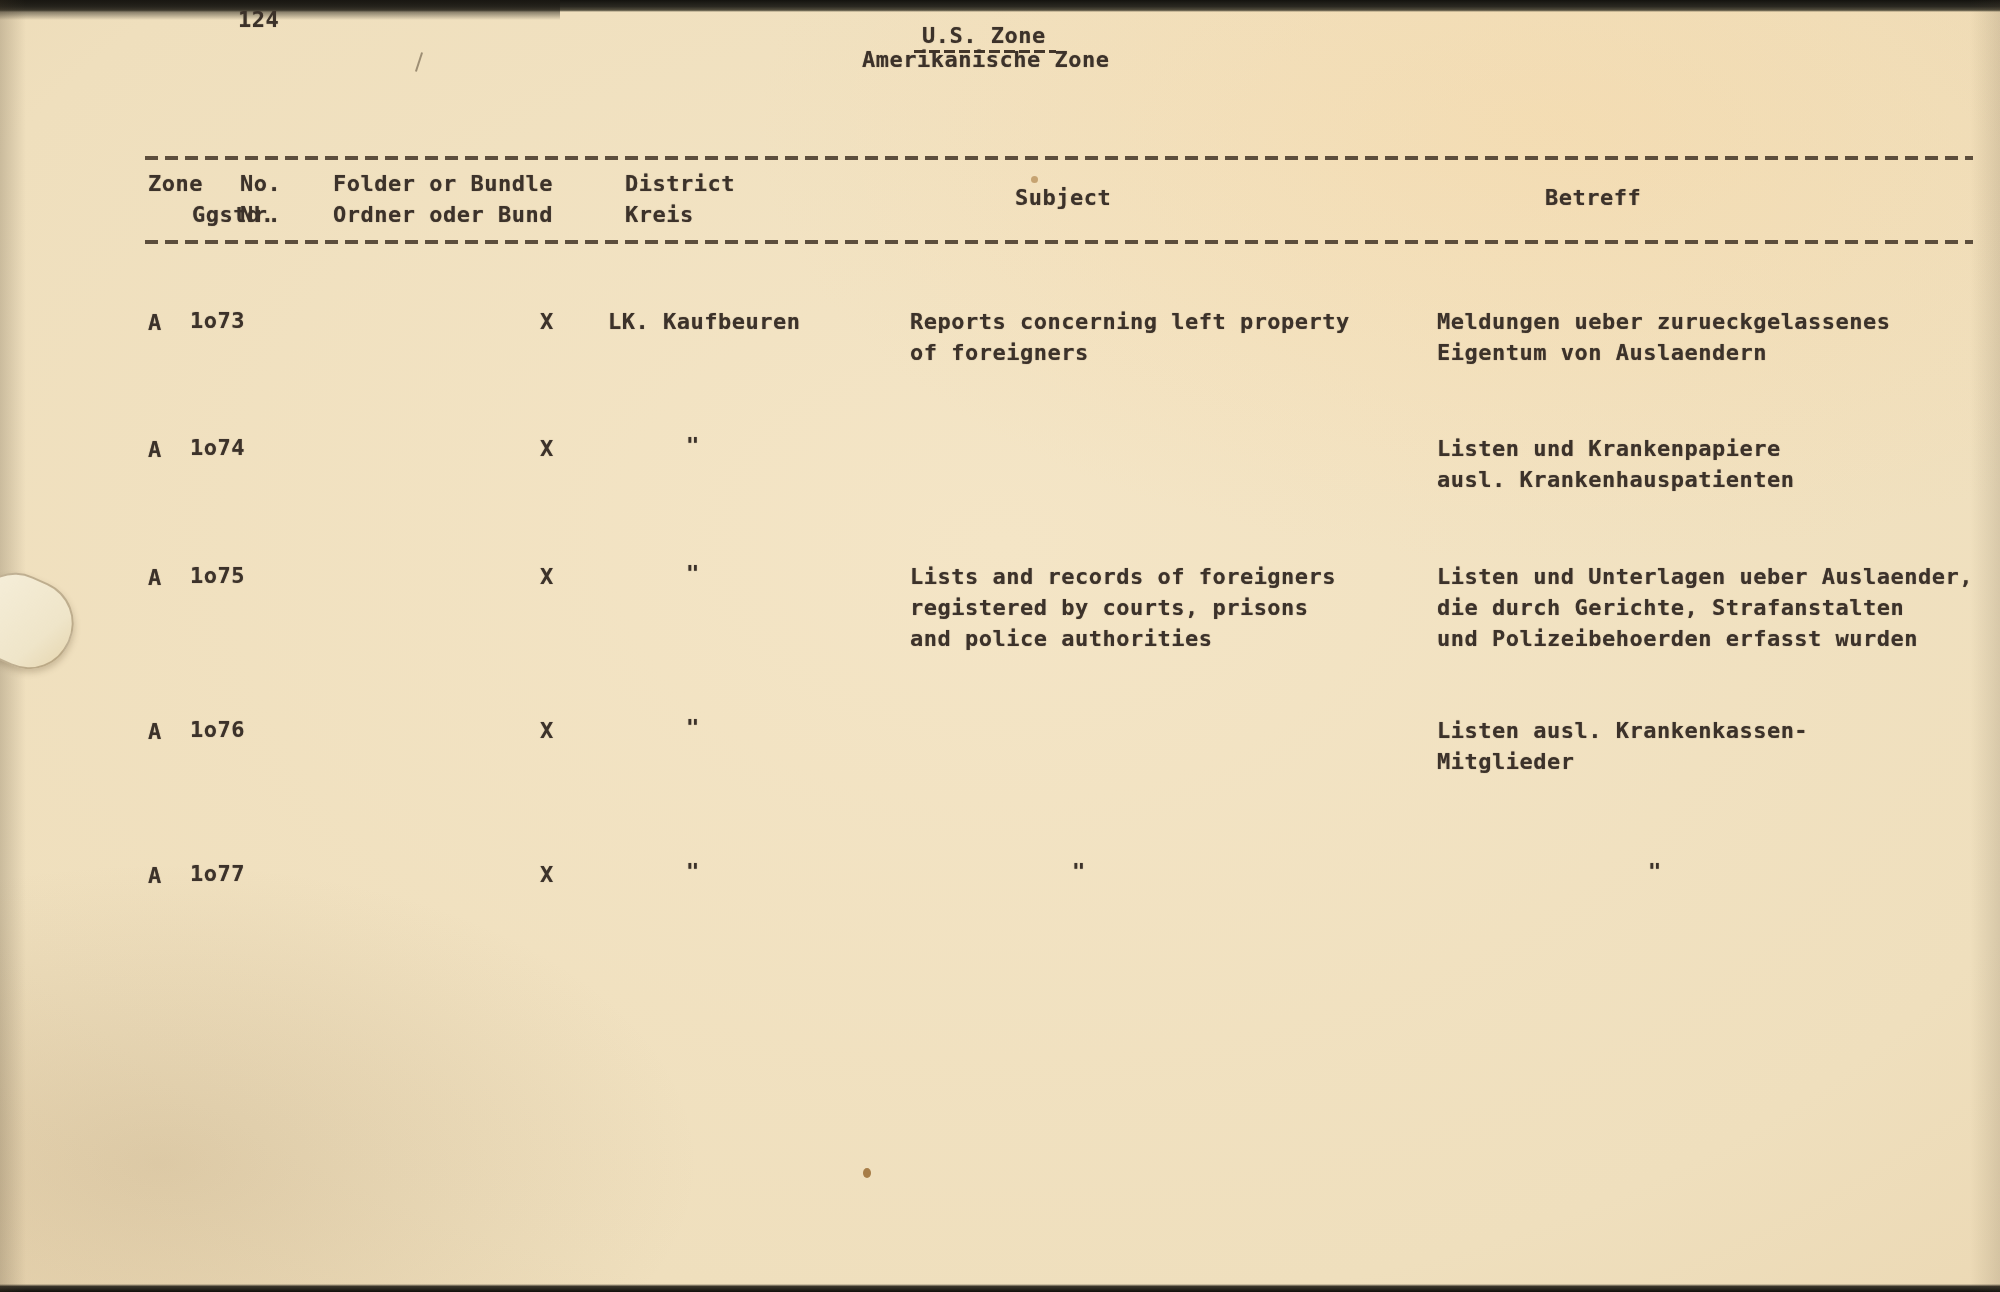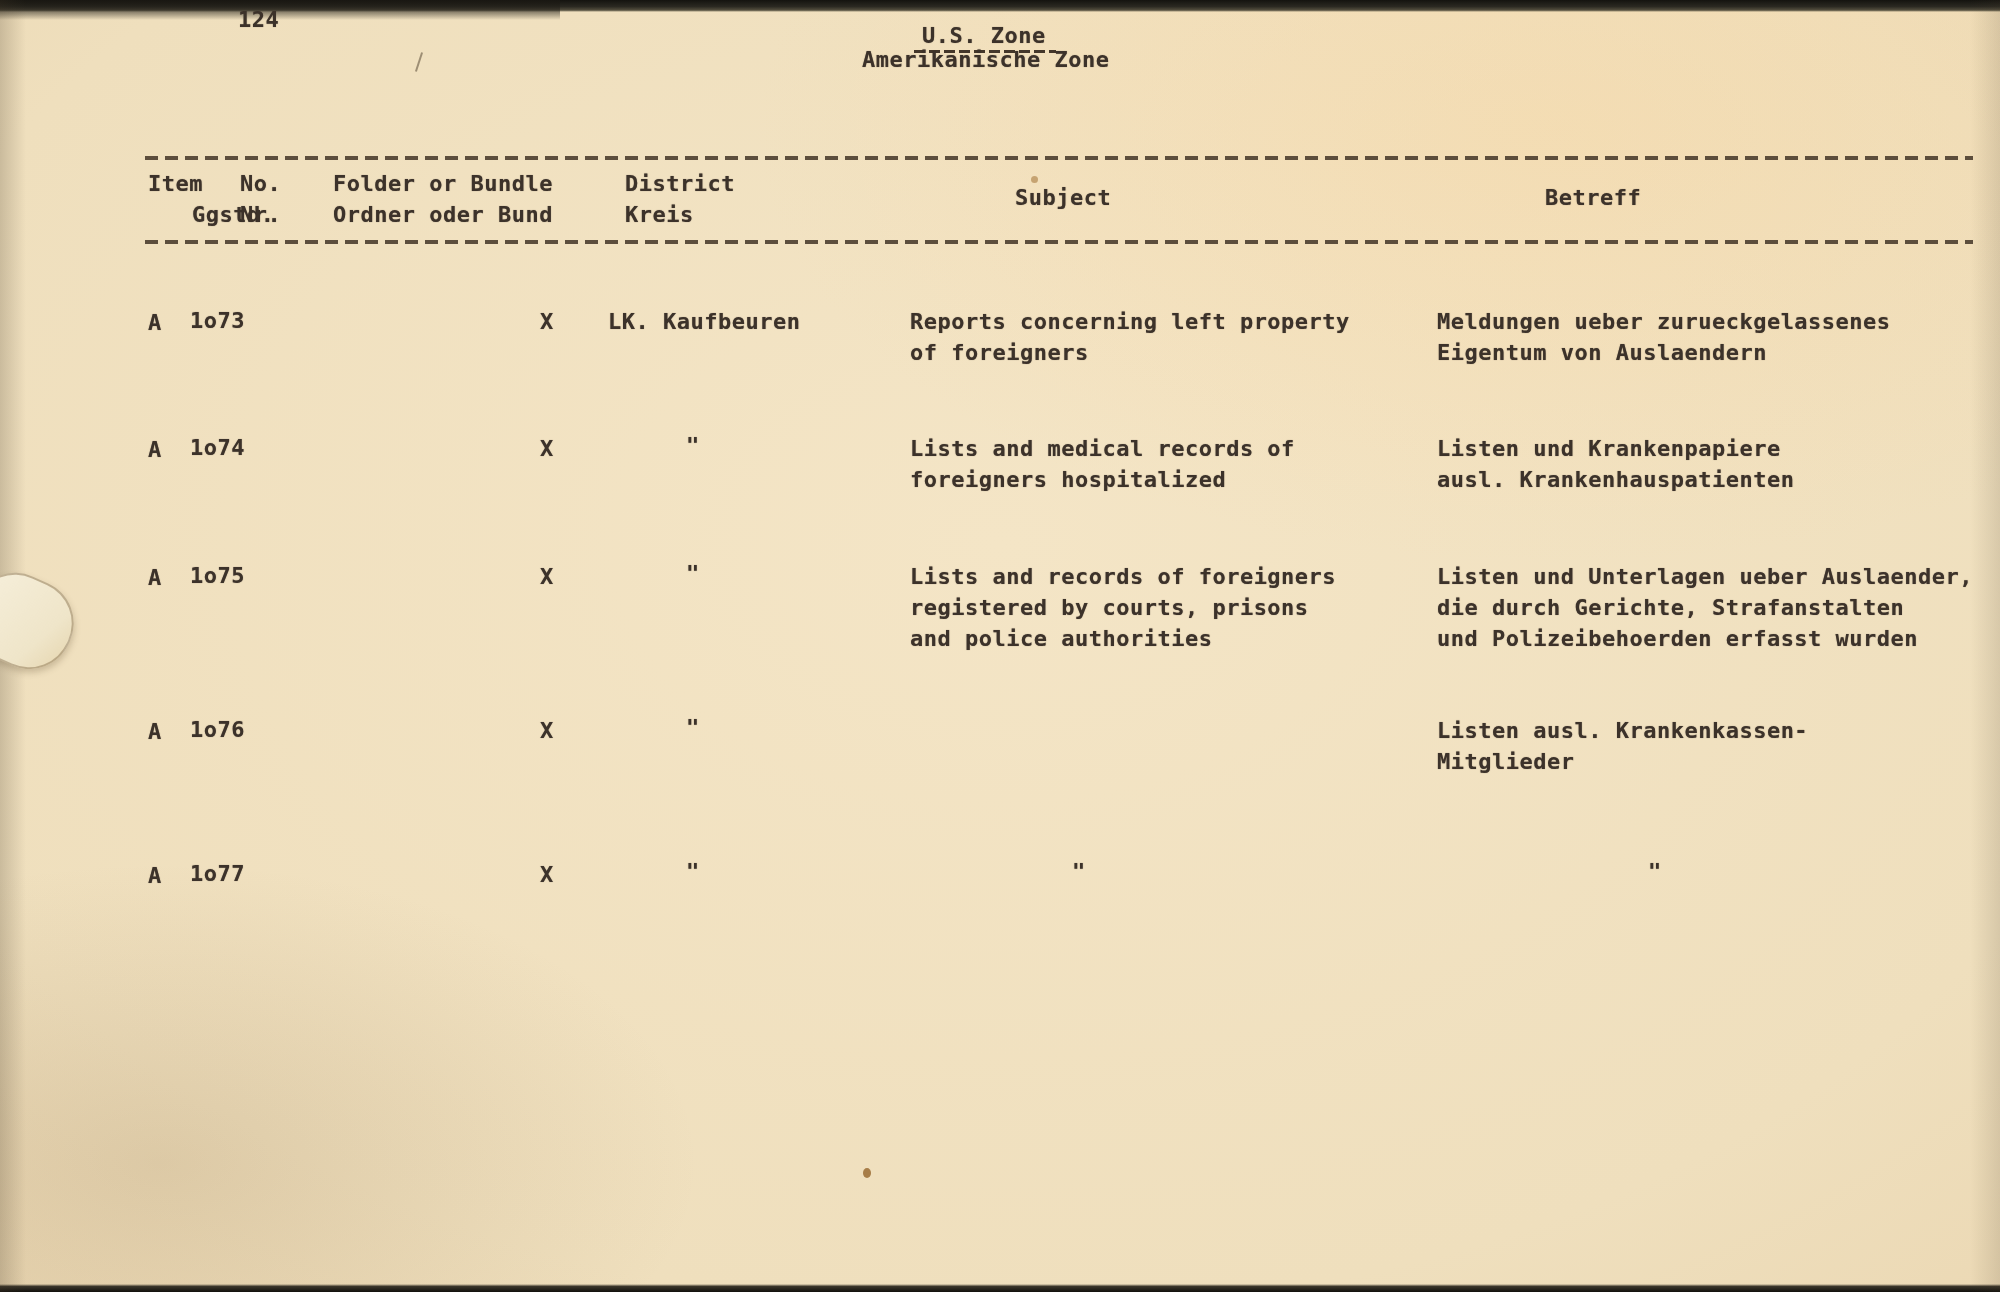--- a/index.html
+++ b/index.html
@@ -83,21 +83,21 @@
 
   <span class="txt" style="left:238px;top:4px;">124</span>
 
   <span class="txt" style="left:922px;top:20px;">U.S. Zone</span>
   <div class="title-underline" style="left:914px;top:50px;width:142px;"></div>
   <span class="txt" style="left:862px;top:44px;">Amerikanische Zone</span>
 
   <div class="rule" style="left:145px;top:156px;width:1828px;"></div>
   <div class="rule" style="left:145px;top:240px;width:1828px;"></div>
 
-  <span class="txt" style="left:148px;top:168px;">Item</span>
+  <span class="txt" style="left:148px;top:168px;">Zone</span>
   <span class="txt" style="left:240px;top:168px;text-align:center;">No.</span>
   <span class="txt" style="left:333px;top:168px;">Folder or Bundle</span>
   <span class="txt" style="left:625px;top:168px;">District</span>
   <span class="txt" style="left:1015px;top:182px;">Subject</span>
   <span class="txt" style="left:1545px;top:182px;">Betreff</span>
   <span class="txt" style="left:144px;top:199px;margin-left:48px;">Ggstd.</span>
   <span class="txt" style="left:240px;top:199px;">Nr.</span>
   <span class="txt" style="left:333px;top:199px;">Ordner oder Bund</span>
   <span class="txt" style="left:625px;top:199px;">Kreis</span>
 
@@ -107,22 +107,20 @@
   <span class="txt" style="left:608px;top:306px;">LK. Kaufbeuren</span>
   <span class="txt" style="left:1437px;top:306px;">Meldungen ueber zurueckgelassenes
 Eigentum von Auslaendern</span>
   <span class="txt" style="left:910px;top:306px;">Reports concerning left property
 of foreigners</span>
 
   <span class="txt" style="left:148px;top:434px;">A</span>
   <span class="txt" style="left:190px;top:432px;">1o74</span>
   <span class="txt" style="left:540px;top:433px;">X</span>
   <span class="txt" style="left:686px;top:430px;">"</span>
-  <span class="txt" style="left:910px;top:433px;">Lists and medical records of
-foreigners hospitalized</span>
   <span class="txt" style="left:1437px;top:433px;">Listen und Krankenpapiere
 ausl. Krankenhauspatienten</span>
 
   <span class="txt" style="left:148px;top:562px;">A</span>
   <span class="txt" style="left:190px;top:560px;text-align:center;">1o75</span>
   <span class="txt" style="left:540px;top:561px;">X</span>
   <span class="txt" style="left:686px;top:558px;">"</span>
   <span class="txt" style="left:910px;top:561px;">Lists and records of foreigners
 registered by courts, prisons
 and police authorities</span>

